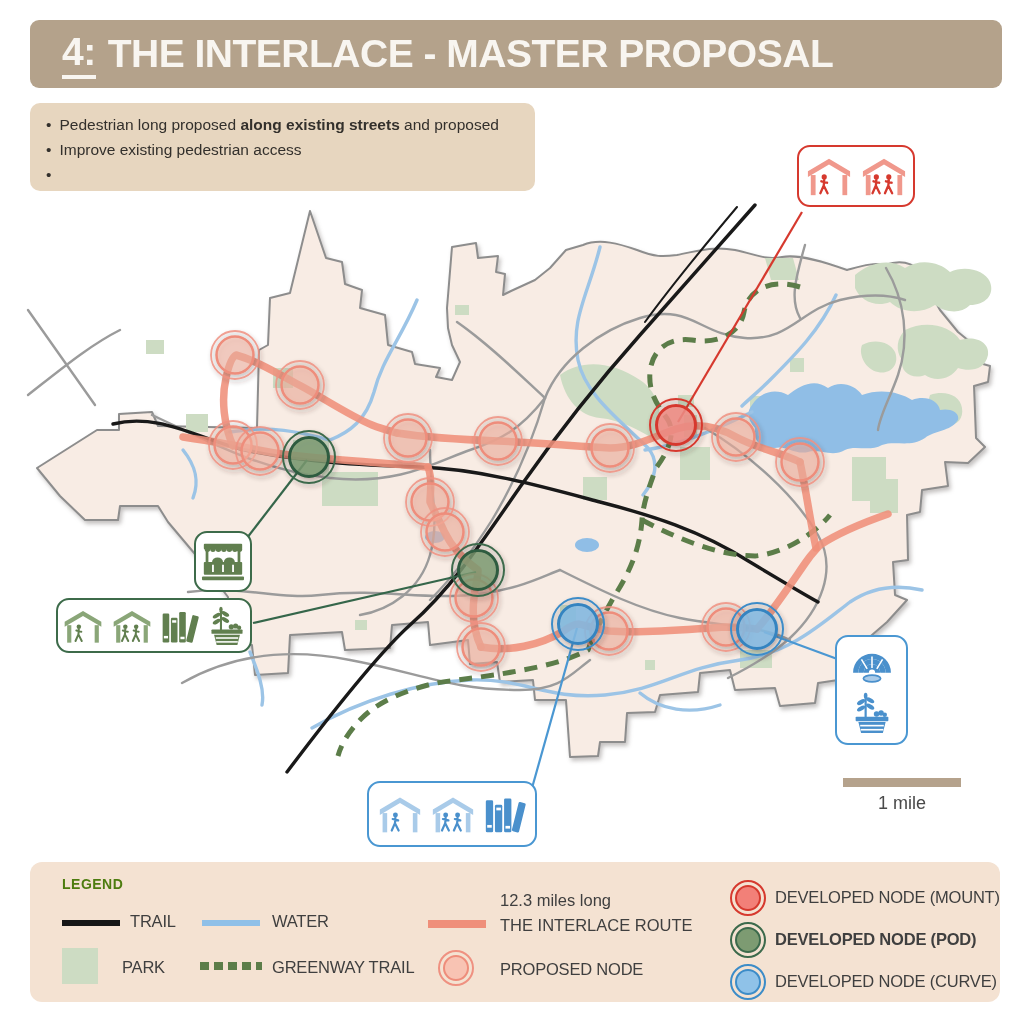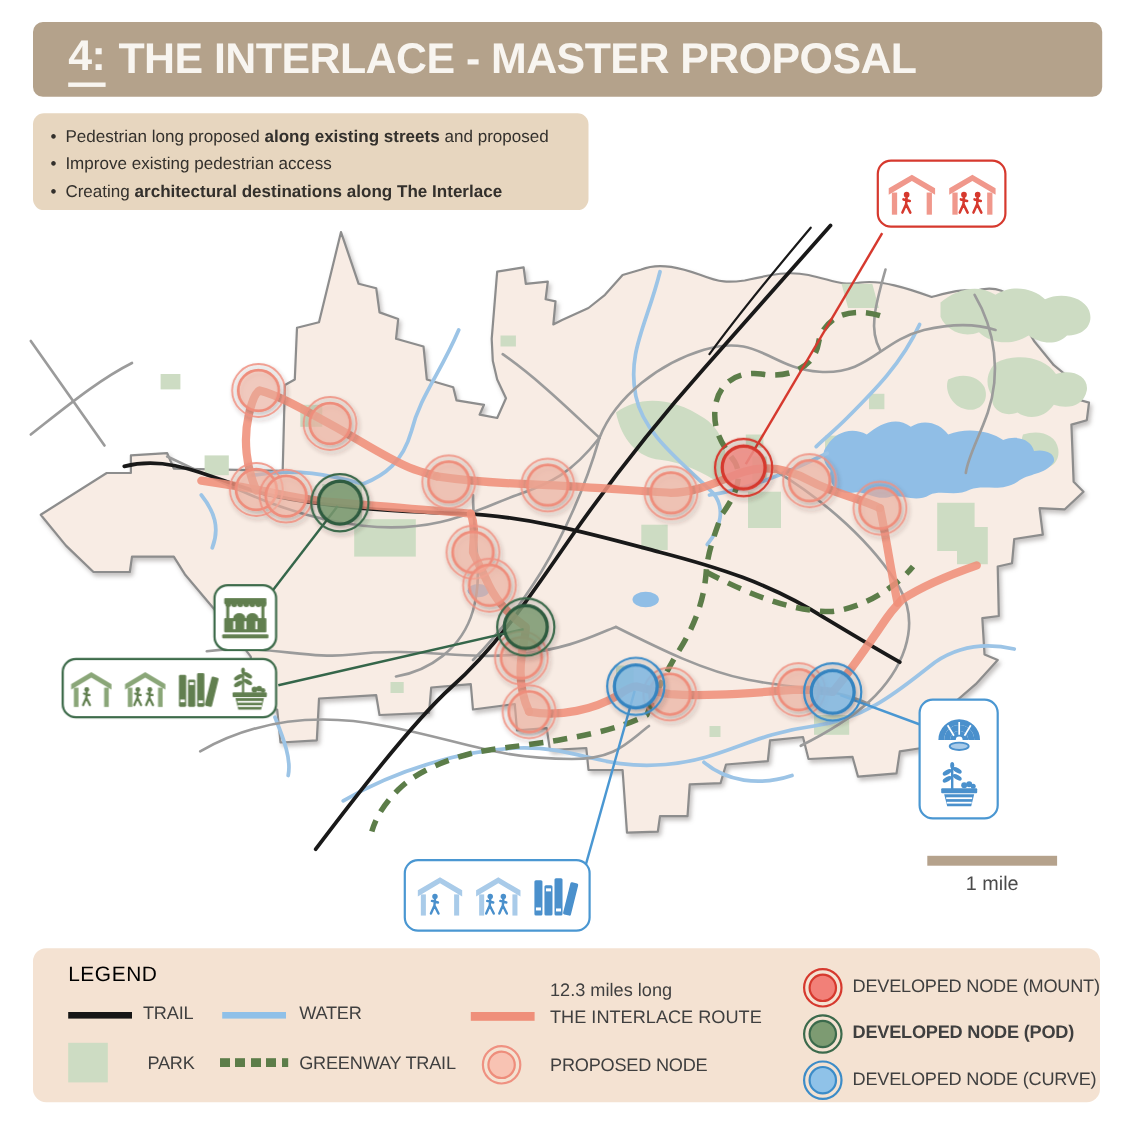--- a/index.html
+++ b/index.html
@@ -51,21 +51,21 @@
   #co-curve-s{left:367px;top:781px;width:170px;height:66px;border:2.5px solid #4a97d2;
           --tone-light:#a9cbe9;--tone-dark:#4a90cc;}
   .t-light{fill:var(--tone-light);}
   .t-dark{fill:var(--tone-dark);}
   .t-dark-stroke{stroke:var(--tone-dark);fill:none;stroke-width:2.4;stroke-linecap:round;}
   .t-arc{stroke:var(--tone-dark);fill:none;}
 
   
   #legend{left:30px;top:862px;width:970px;height:140px;background:#f4e2d2;border-radius:12px;}
   #legend .lbl{position:absolute;font-size:16.5px;color:#3f3f3f;letter-spacing:-0.2px;white-space:nowrap;}
-  #legend .ttl{position:absolute;left:32px;top:14px;font-size:19px;font-weight:normal;color:#000000;letter-spacing:0.5px;}
+  #legend .ttl{position:absolute;left:32px;top:14px;font-size:14px;font-weight:bold;color:#4d7c0f;letter-spacing:0.5px;}
   .sw-line{position:absolute;width:58px;height:6px;}
   .sw-road{background:#161616;}
   .sw-water{background:#8fc0e8;}
   .sw-route{background:#ef8f7a;height:8px;}
   .sw-park{position:absolute;width:36px;height:36px;background:#cddcc3;}
   .sw-dash{position:absolute;width:62px;height:8px;
            background:repeating-linear-gradient(90deg,#5c7d49 0 9px,transparent 9px 14px);}
   .sw-node{position:absolute;width:32px;height:32px;border-radius:50%;display:flex;
            align-items:center;justify-content:center;}
   .sw-node .in{width:22px;height:22px;border-radius:50%;}
@@ -426,32 +426,31 @@
     <div class="row">
       <span class="dot">•</span>
       <span><span>Pedestrian long proposed </span><b>along existing streets</b><span> and proposed</span></span>
     </div>
     <div class="row">
       <span class="dot">•</span>
       <span><span>Improve existing pedestrian access</span><b></b><span></span></span>
     </div>
     <div class="row">
       <span class="dot">•</span>
-      <span><span>Creating </span><b>architectural destinations along The Interlace</b><span></span></span>
     </div>
   </div>
 
   <div id="legend" class="abs">
     <div class="ttl">LEGEND</div>
 
     <div class="sw-line sw-road" style="left:32px;top:58px;"></div>
     <div class="lbl" style="left:100px;top:50px;">TRAIL</div>
 
     <div class="sw-park" style="left:32px;top:86px;"></div>
-    <div class="lbl" style="left:104px;top:96px;">PARK</div>
+    <div class="lbl" style="left:92px;top:96px;">PARK</div>
 
     <div class="sw-line sw-water" style="left:172px;top:58px;"></div>
     <div class="lbl" style="left:242px;top:50px;">WATER</div>
 
     <div class="sw-dash" style="left:170px;top:100px;"></div>
     <div class="lbl" style="left:242px;top:96px;">GREENWAY TRAIL</div>
 
     <div class="sw-line sw-route" style="left:398px;top:58px;"></div>
     <div class="route-two" style="left:470px;top:26px;">
       <div>12.3 miles long</div>

